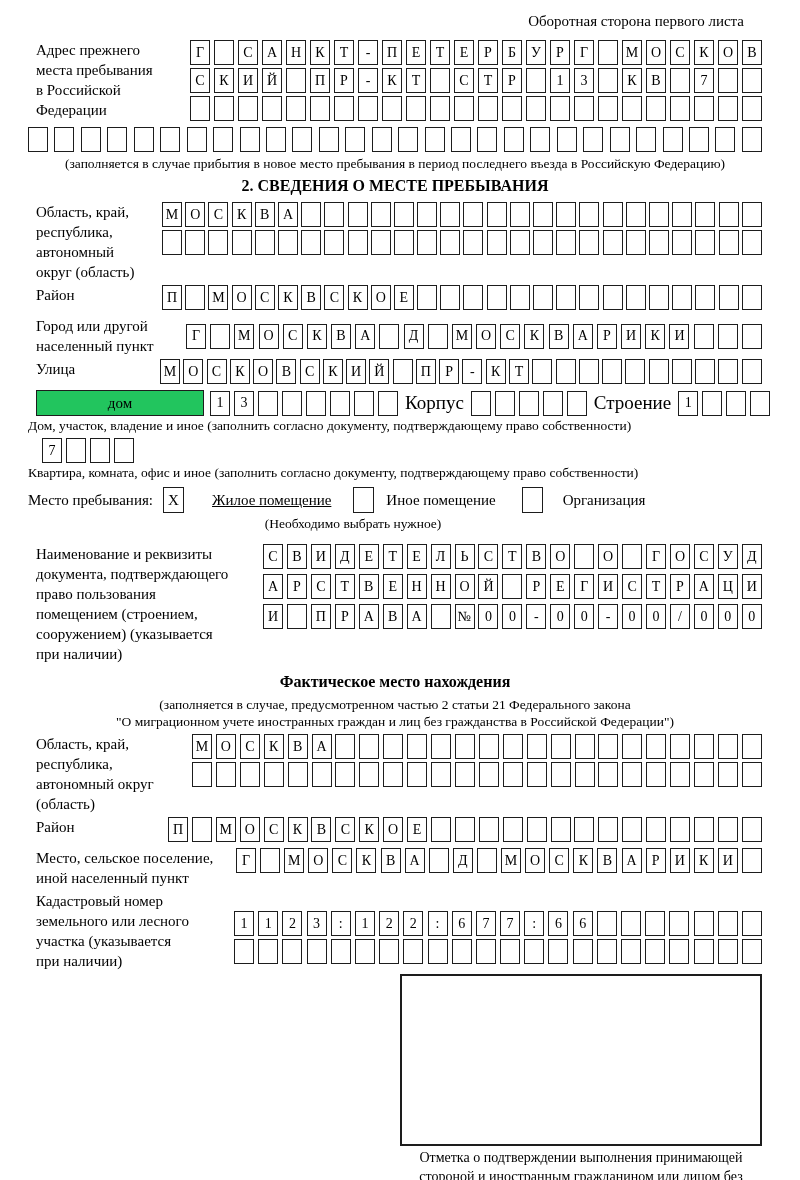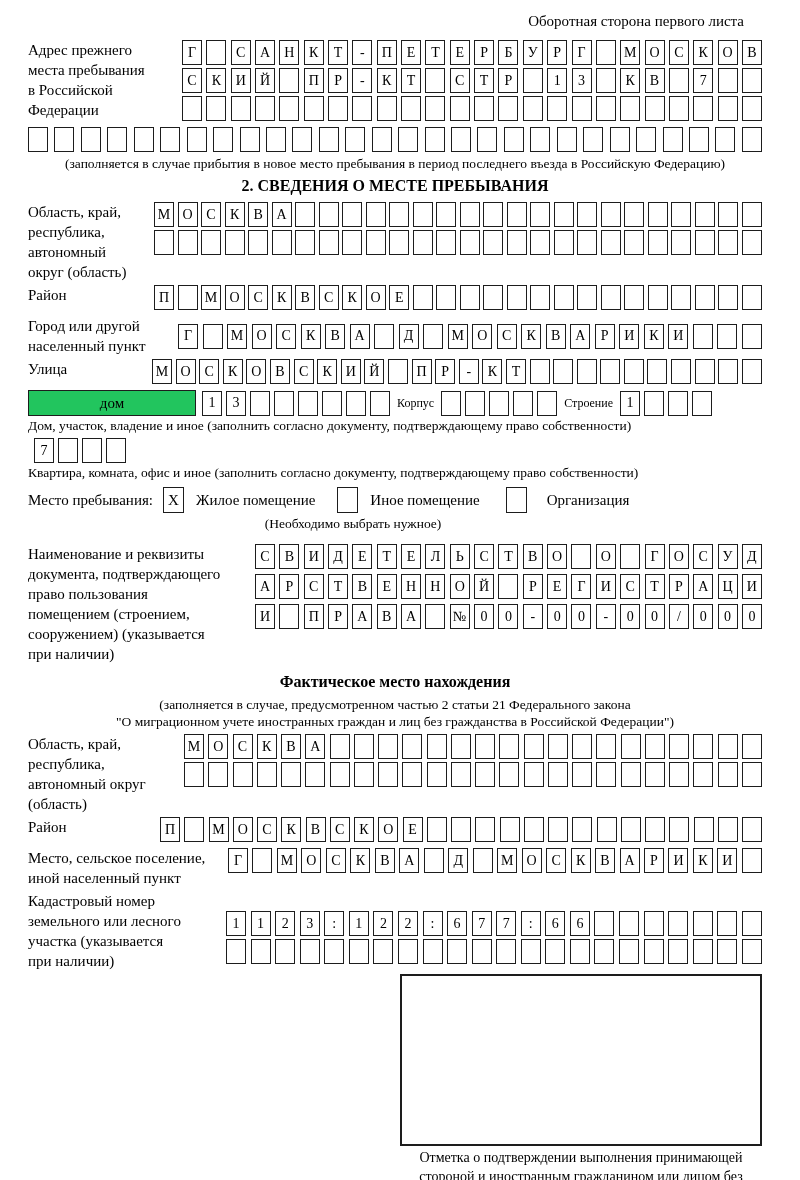--- a/index.html
+++ b/index.html
@@ -6,42 +6,42 @@
   .page{
     position:relative;
     width:800px;height:1180px;
     box-sizing:border-box;
     padding:12px 38px 8px 28px;
     background:#fff;color:#000;
     font-family:"Liberation Serif", "DejaVu Serif", serif;
     overflow:hidden;
   }
   .hdr-note{text-align:right;font-size:15px;line-height:18px;margin-bottom:10px;padding-right:18px;}
-  .row{display:flex;align-items:flex-start;margin-bottom:3px;}
+  .row{display:flex;align-items:flex-start;margin-bottom:3px;margin-left:8px;}
   .row.center{align-items:center;}
   .label{font-size:15px;line-height:20px;flex-shrink:0;}
   .grid{display:flex;justify-content:space-between;flex:1;min-width:0;}
   .grid-row{height:25px;margin-bottom:3px;}
   .cell{
     box-sizing:border-box;width:20px;height:25px;
     border:1.6px solid #1d1d1d;background:#fff;
     display:flex;align-items:center;justify-content:center;
     font-size:14px;flex-shrink:0;
   }
   .col{flex:1;min-width:0;display:flex;flex-direction:column;}
   .caption{font-size:13.5px;line-height:17px;margin:1px 0 4px 0;}
   .caption.ctr{text-align:center;}
   .sec-title{text-align:center;font-weight:bold;font-size:16px;line-height:20px;margin:3px 0 6px 0;}
   .wide-box{
     box-sizing:border-box;border:1.7px solid #1d1d1d;height:26px;
     display:flex;align-items:center;justify-content:center;
     font-size:15px;flex-shrink:0;background:#22c55e;
   }
   .inline-cells{display:flex;gap:4px;}
-  .mini-label{font-size:12px;margin:0 7px;white-space:nowrap;}
+  .mini-label{font-size:19px;margin:0 7px;white-space:nowrap;}
   .cbox{
     box-sizing:border-box;width:21px;height:26px;border:1.7px solid #1d1d1d;
     display:flex;align-items:center;justify-content:center;font-size:15px;flex-shrink:0;background:#fff;
   }
   .stay-row{display:flex;align-items:center;font-size:15px;height:30px;}
   .choose-note{font-size:13.5px;text-align:center;width:330px;margin-left:160px;line-height:17px;margin-bottom:12px;}
   .fact-note{text-align:center;font-size:13.5px;line-height:17px;}
   .stamp-box{
     box-sizing:border-box;margin-left:372px;width:362px;height:172px;
     border:2px solid #1d1d1d;background:#fff;margin-top:2px;
@@ -377,21 +377,21 @@
         <span class="cell"></span>
         <span class="cell"></span>
         <span class="cell"></span>
       </div>
   </div>
   <div class="caption">Квартира, комната, офис и иное (заполнить согласно документу, подтверждающему право собственности)</div>
 
   <div class="stay-row">
     <span>Место пребывания:</span>
     <span class="cbox" style="margin-left:10px;">X</span>
-    <span style="margin-left:12px;">Жилое помещение</span>
+    <span style="margin-left:28px;text-decoration:underline;">Жилое помещение</span>
     <span class="cbox" style="margin-left:22px;"></span>
     <span style="margin-left:12px;">Иное помещение</span>
     <span class="cbox" style="margin-left:26px;"></span>
     <span style="margin-left:20px;">Организация</span>
   </div>
   <div class="choose-note">(Необходимо выбрать нужное)</div>
 
   <div class="row">
     <div class="label" style="width:227px;line-height:20px;">
       <div>Наименование и реквизиты</div>

